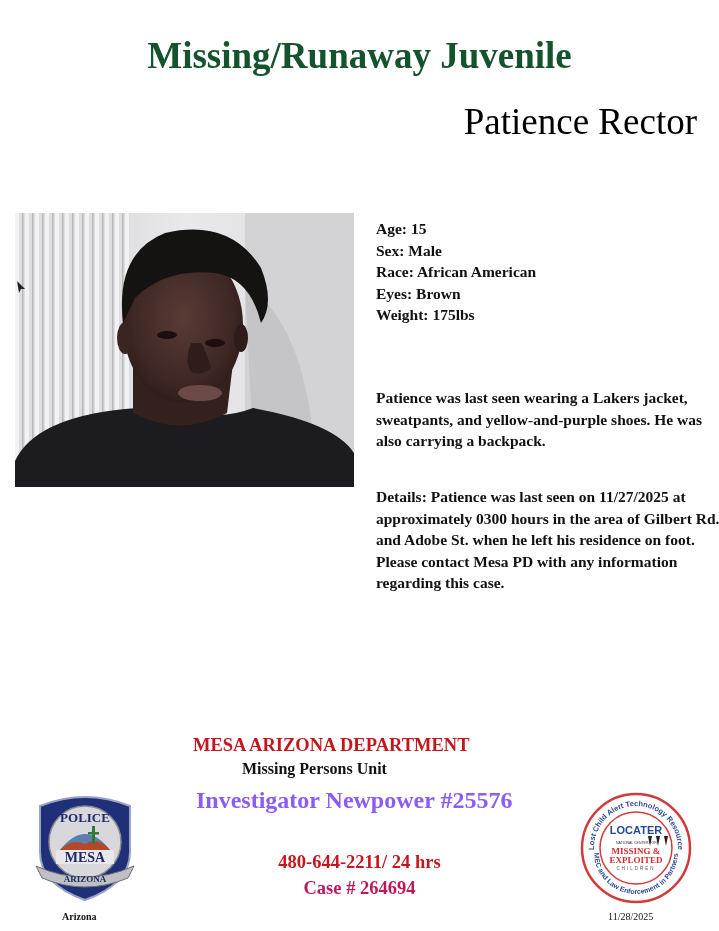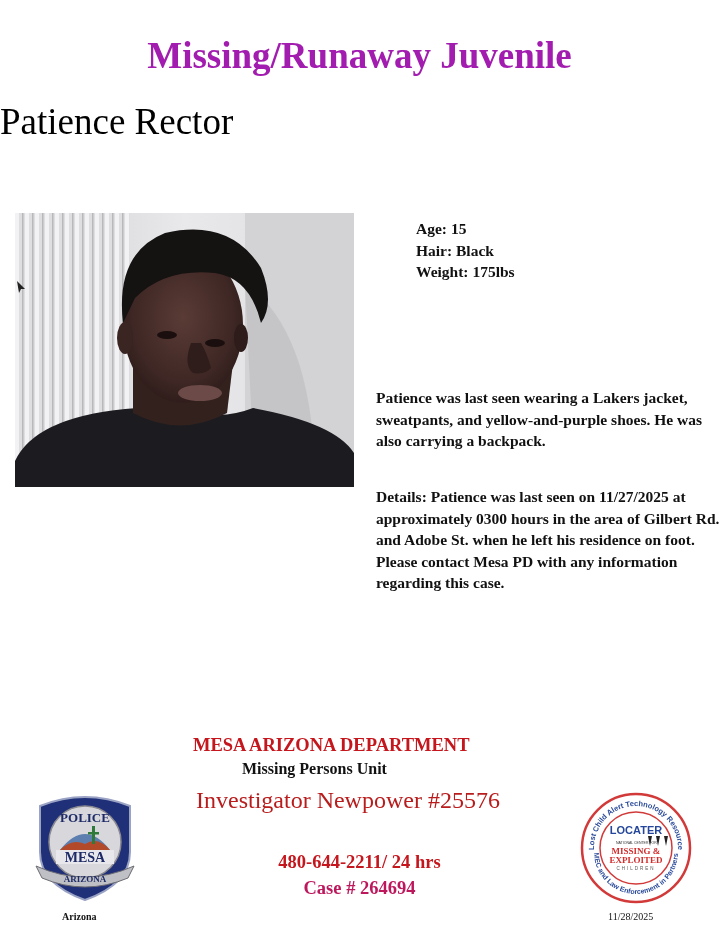--- a/index.html
+++ b/index.html
@@ -1,57 +1,57 @@
 <!DOCTYPE html>
 <html><head>
   <meta charset="utf-8">
   <style>
     * { margin: 0; padding: 0; box-sizing: border-box; }
     html, body { width: 719px; height: 931px; background: #ffffff; overflow: hidden; }
     body { position: relative; font-family: "Liberation Serif", "DejaVu Serif", serif; color: #111; }
 
     .title {
       position: absolute; left: 0; top: 34px; width: 719px; text-align: center;
-      font-size: 37px; font-weight: bold; color: #a21caf; letter-spacing: 0px;
+      font-size: 37px; font-weight: bold; color: #14532d; letter-spacing: 0px;
     }
     .name {
-      position: absolute; left: 0; top: 100px; width: 697px; text-align: left;
+      position: absolute; left: 0; top: 100px; width: 697px; text-align: right;
       font-size: 37px; font-weight: normal; color: #000;
     }
 
     .photo {
       position: absolute; left: 15px; top: 213px; width: 339px; height: 274px;
       overflow: hidden; background: #d9d9d9;
     }
 
     .info {
       position: absolute; left: 376px; top: 218px; width: 340px;
       font-size: 15.5px; font-weight: bold; line-height: 21.6px; color: #111;
     }
-    .info .row { white-space: nowrap; margin-left: 40px; }
+    .info .row { white-space: nowrap; }
     .desc {
       position: absolute; left: 376px; top: 387px; width: 345px;
       font-size: 15.5px; font-weight: bold; line-height: 21.6px; color: #111;
     }
     .details {
       position: absolute; left: 376px; top: 486px; width: 345px;
       font-size: 15.5px; font-weight: bold; line-height: 21.6px; color: #111;
     }
 
     .dept {
       position: absolute; left: 193px; top: 735px;
       font-size: 18.5px; font-weight: bold; color: #c4161c; white-space: nowrap;
     }
     .unit {
       position: absolute; left: 242px; top: 760px;
       font-size: 16px; font-weight: bold; color: #111; white-space: nowrap;
     }
     .investigator {
       position: absolute; left: 196px; top: 787px;
-      font-size: 24px; font-weight: normal; color: #b91c1c; white-space: nowrap;
+      font-size: 24px; font-weight: bold; color: #8b5cf6; white-space: nowrap;
     }
     .phone {
       position: absolute; left: 0; width: 719px; top: 852px; text-align: center;
       font-size: 18.5px; font-weight: bold; color: #c4161c; white-space: nowrap;
     }
     .phone span { display: inline-block; margin-left: 0px; }
     .case {
       position: absolute; left: 0; width: 719px; top: 878px; text-align: center;
       font-size: 18.5px; font-weight: bold; color: #be185d; white-space: nowrap;
     }
@@ -118,21 +118,23 @@
     <path d="M176 130 Q168 152 178 160 Q190 162 196 155 Q192 140 186 130 Z" fill="#2f1d1b"></path>
 
     <ellipse cx="185" cy="180" rx="22" ry="8" fill="#6b4a48"></ellipse>
 
     <path d="M2 68 L10 76 L6 76 L4 80 Z" fill="#222"></path>
   </svg>
 </div>
 
 <div class="info">
   <div class="row"><span>Age:</span> <span>15</span></div>
-  <div class="row"><span>Hair:</span> <span>Black</span></div>
+  <div class="row"><span>Sex:</span> <span>Male</span></div>
+  <div class="row"><span>Race:</span> <span>African American</span></div>
+  <div class="row"><span>Eyes:</span> <span>Brown</span></div>
   <div class="row"><span>Weight:</span> <span>175lbs</span></div>
 </div>
 
 <div class="desc">Patience was last seen wearing a Lakers jacket, sweatpants, and yellow-and-purple shoes. He was also carrying a backpack.</div>
 <div class="details">Details: Patience was last seen on 11/27/2025 at approximately 0300 hours in the area of Gilbert Rd. and Adobe St. when he left his residence on foot. Please contact Mesa PD with any information regarding this case.</div>
 
 <div class="dept">MESA ARIZONA DEPARTMENT</div>
 <div class="unit">Missing Persons Unit</div>
 <div class="investigator">Investigator Newpower #25576</div>
 <div class="phone"><span>480-644-2211/ 24 hrs</span></div>

